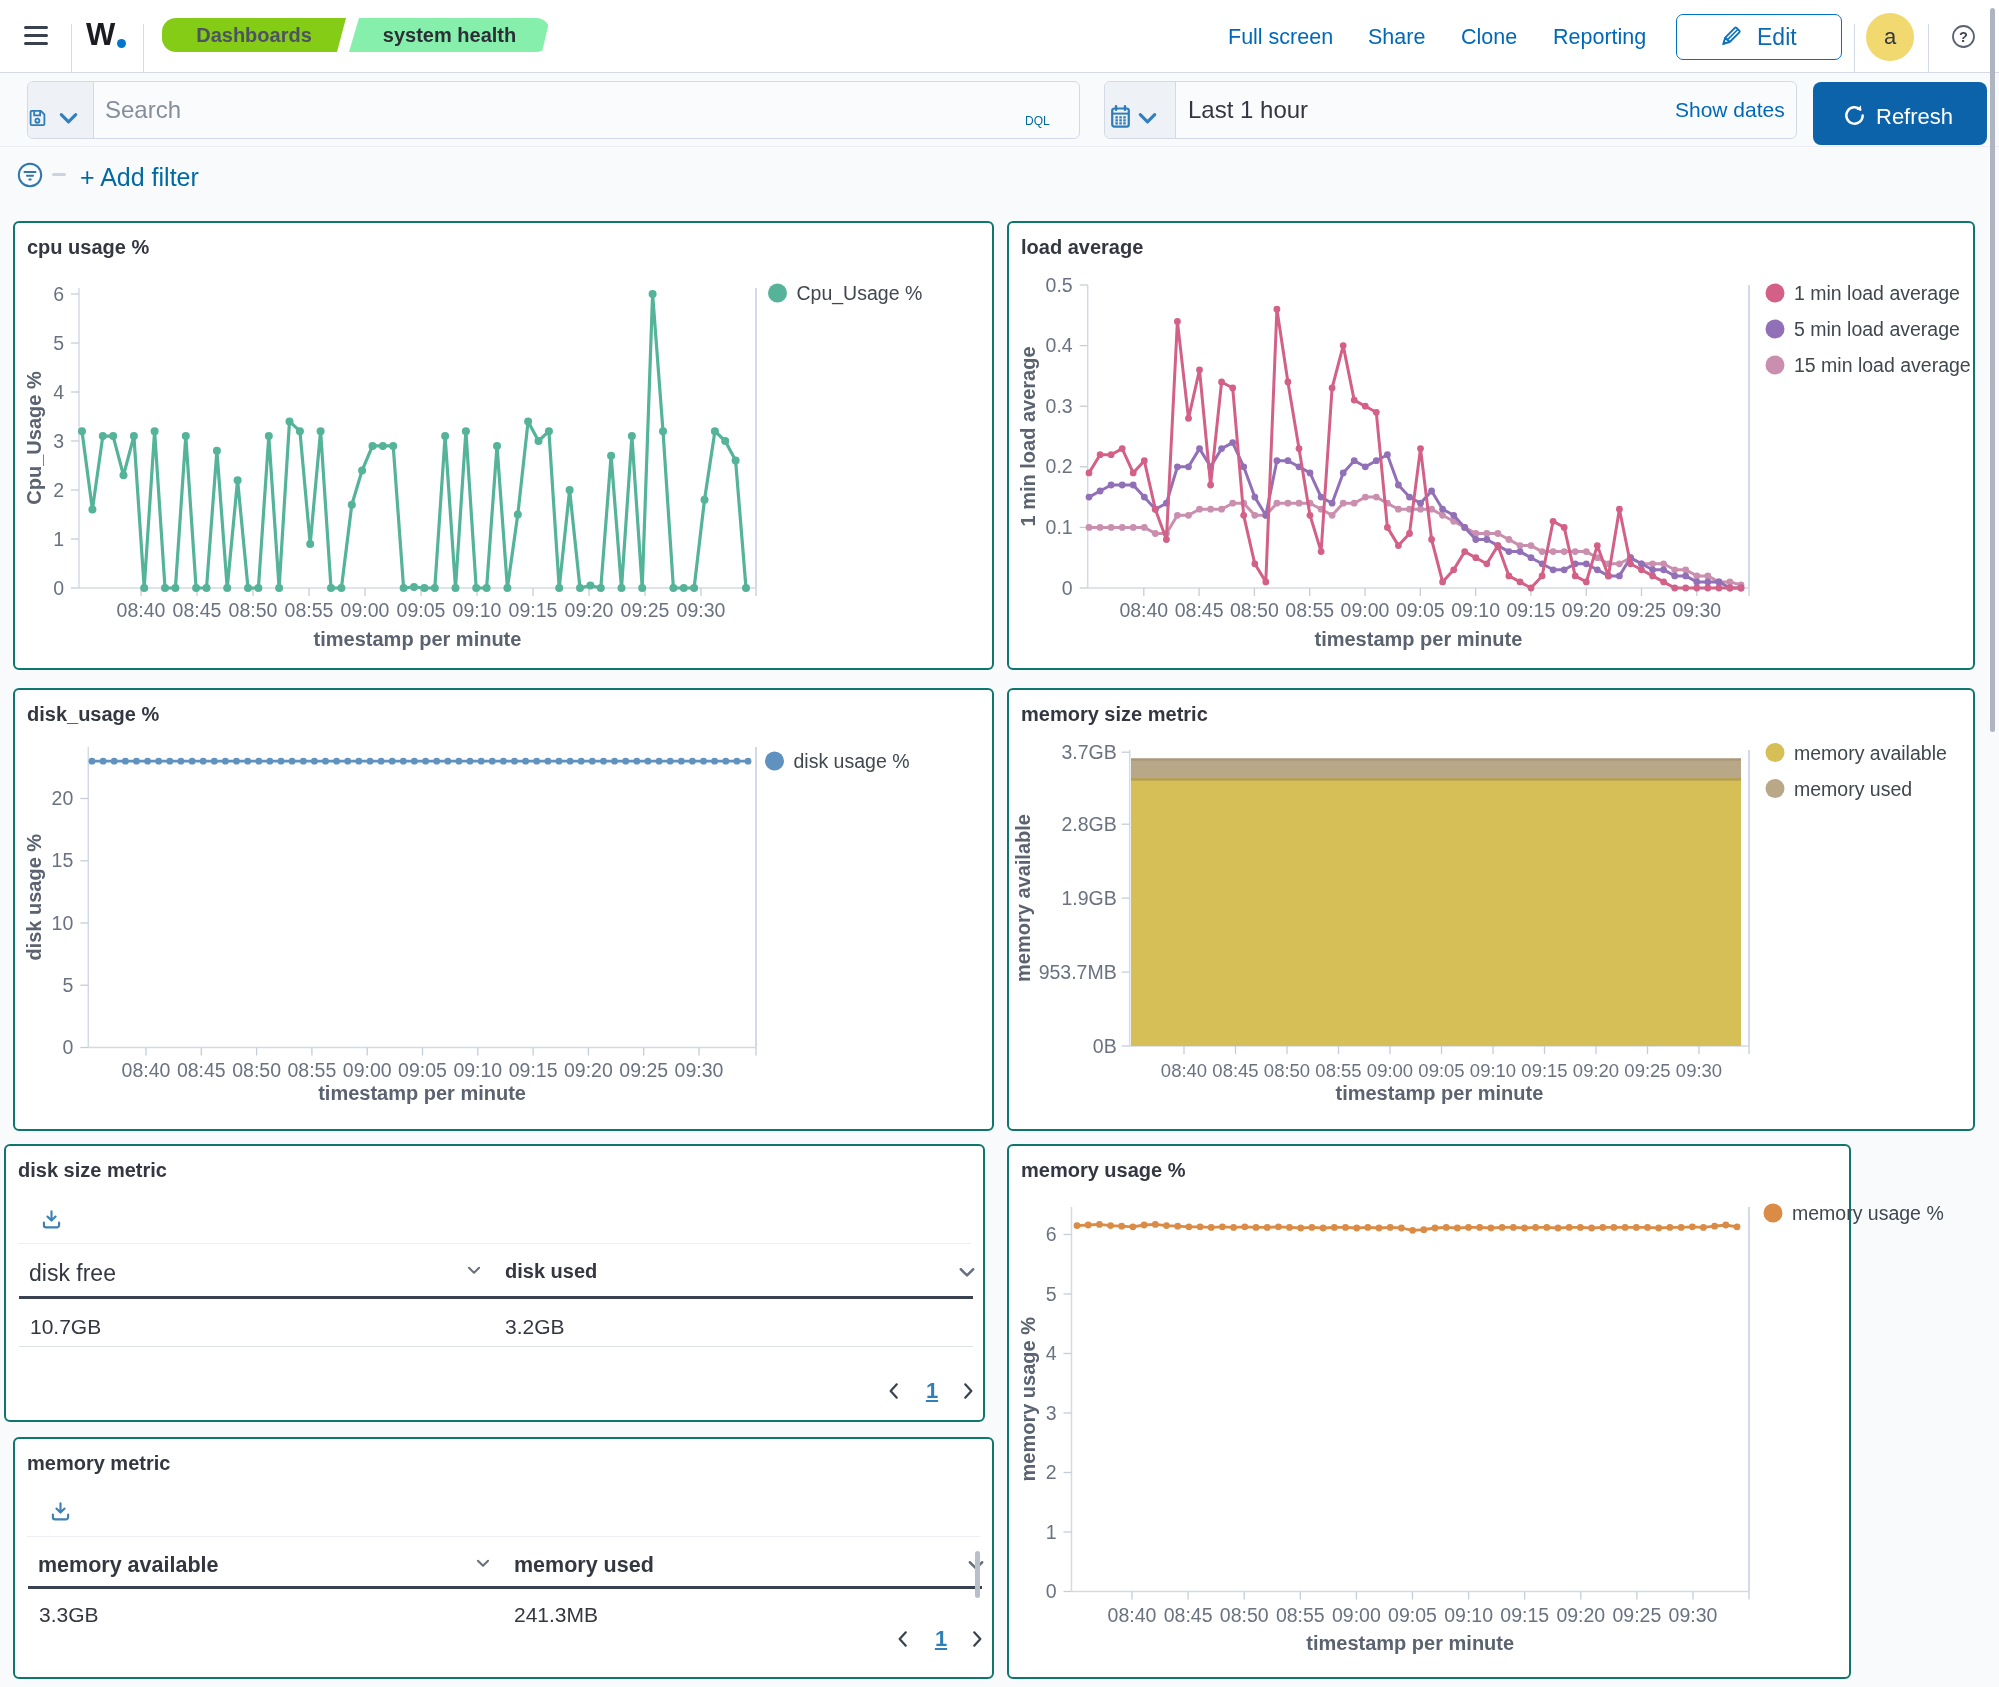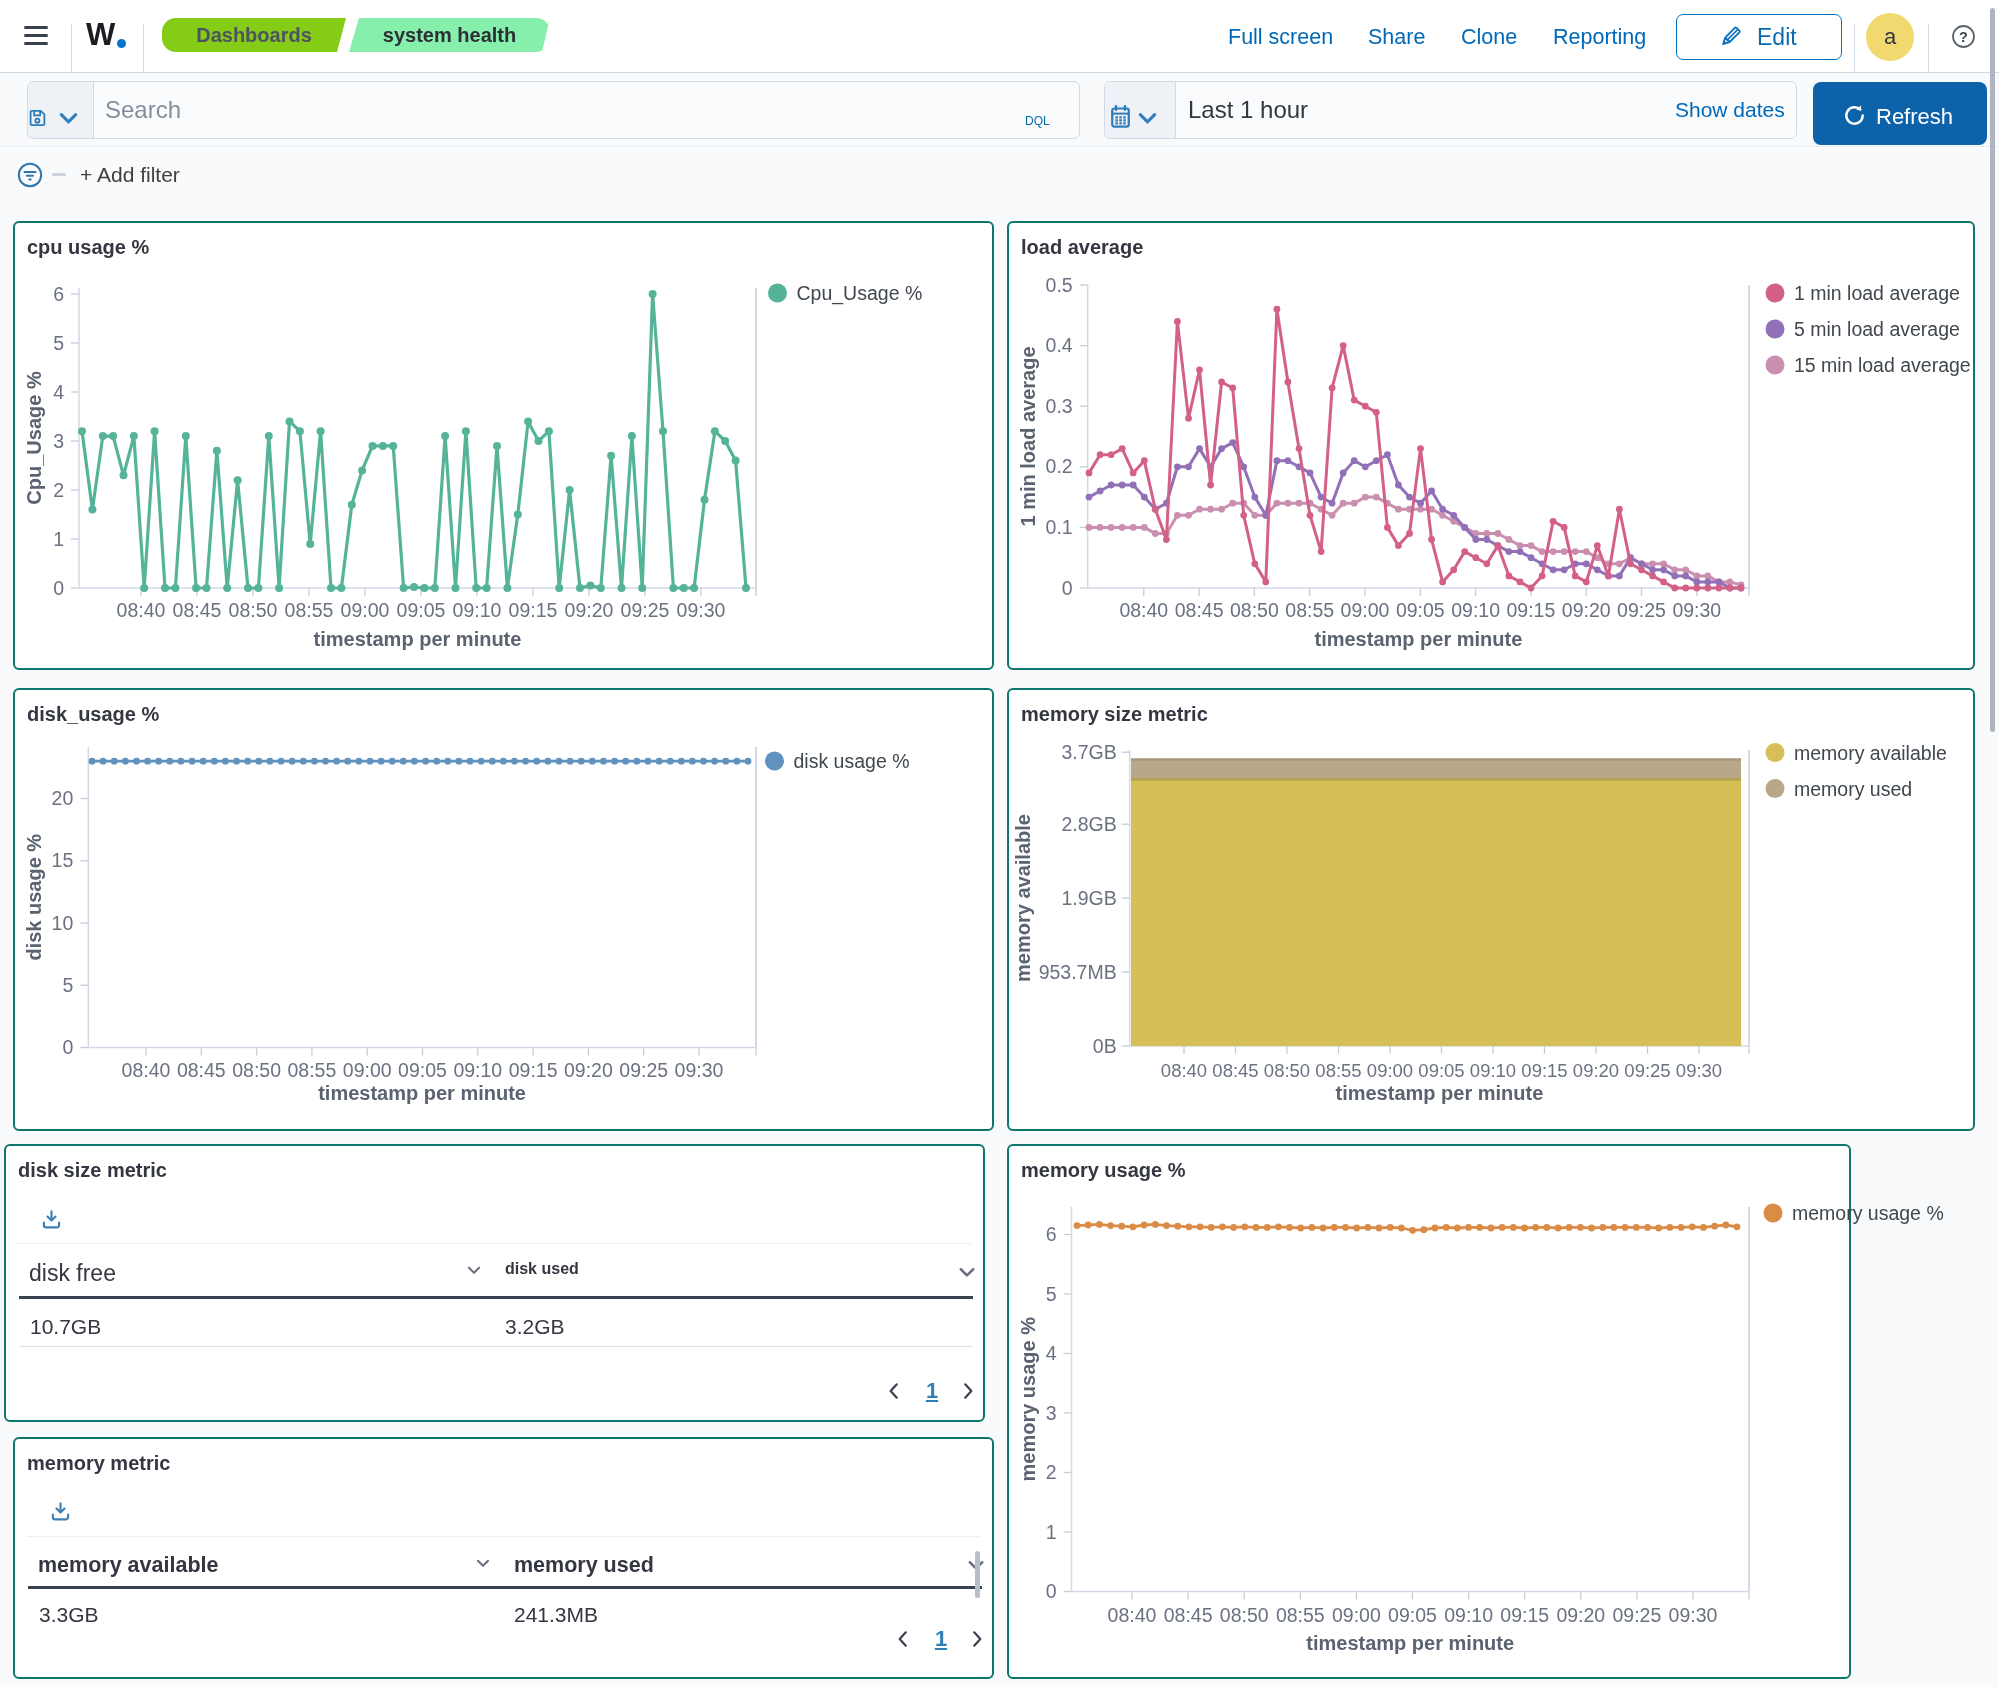--- a/index.html
+++ b/index.html
@@ -77,21 +77,21 @@
 <path d="M12.55 0.9 v3.3 h-3.3 z" fill="#fff"></path>
   </svg>
 <div style="position:absolute;left:1876px;top:104px;font-size:22px;color:#fff">Refresh</div>
 
 <div style="position:absolute;left:0;top:146px;width:1999px;border-top:1px solid #eaedf3"></div>
 <svg style="position:absolute;left:17px;top:162px" width="26" height="26" viewBox="0 0 26 26">
 <circle cx="13" cy="13" r="11.2" fill="none" stroke="#3076ab" stroke-width="2"></circle>
 <path d="M7.5 10 h11 M10 13.8 h6 M12.3 17.6 h1.4" stroke="#3076ab" stroke-width="2" stroke-linecap="round"></path>
   </svg>
 <div style="position:absolute;left:52px;top:173px;width:14px;height:3px;background:#cdd3dd;border-radius:2px"></div>
-<div style="position:absolute;left:80px;top:163px;font-size:21px;color:#404040">+ Add filter</div>
+<div style="position:absolute;left:80px;top:163px;font-size:25px;color:#0369a1">+ Add filter</div>
 
 <div class="panel" style="left:13px;top:221px;width:981px;height:449px">
     <div class="ptitle">cpu usage %</div>
     <svg width="981" height="449" viewBox="0 0 981 449" style="position:absolute;left:0;top:0" font-family="Liberation Sans">
       <line x1="64" y1="65" x2="64" y2="365" stroke="#d3dae6" stroke-width="1.5"></line>
       <line x1="64" y1="365" x2="741" y2="365" stroke="#d3dae6" stroke-width="1.5"></line>
       <line x1="741" y1="65" x2="741" y2="365" stroke="#d3dae6" stroke-width="2"></line>
       <line x1="56" y1="365.0" x2="64" y2="365.0" stroke="#c6ccd8" stroke-width="1.3"></line>
       <text x="49.0" y="371.5" font-size="19.5" fill="#6a7180" text-anchor="end">0</text>
       <line x1="56" y1="316.0" x2="64" y2="316.0" stroke="#c6ccd8" stroke-width="1.3"></line>
@@ -596,21 +596,21 @@
     <div class="ptitle">disk size metric</div>
     <svg style="position:absolute;left:36px;top:64px" width="19" height="19" viewBox="0 0 16 16">
 <path d="M8 1.2 v7.2 M4.6 5.5 L8 8.9 11.4 5.5" fill="none" stroke="#3c80b5" stroke-width="1.8" stroke-linecap="round" stroke-linejoin="round"></path>
 <path d="M1.6 10.6 v2.2 a1.8 1.8 0 0 0 1.8 1.8 h9.2 a1.8 1.8 0 0 0 1.8 -1.8 v-2.2" fill="none" stroke="#3c80b5" stroke-width="1.8" stroke-linecap="round"></path>
 </svg>
     <div style="position:absolute;left:12px;right:12px;top:97px;border-top:1px solid #edeff5"></div>
     <div style="position:absolute;left:23px;top:114px;font-size:23px;font-weight:normal;color:#343741">disk free</div>
     <svg style="position:absolute;left:459px;top:115px" width="18" height="18" viewBox="0 0 16 16">
 <path d="M3.5 6 L8 10.5 12.5 6" fill="none" stroke="#69707d" stroke-width="1.8" stroke-linecap="round" stroke-linejoin="round"></path>
     </svg>
-    <div style="position:absolute;left:499px;top:114px;font-size:16px;font-weight:bold;color:#343741">disk used</div>
+    <div style="position:absolute;left:499px;top:114px;font-size:20px;font-weight:bold;color:#343741">disk used</div>
     <svg style="position:absolute;left:950px;top:115px" width="22" height="22" viewBox="0 0 16 16">
 <path d="M3.5 6 L8 10.5 12.5 6" fill="none" stroke="#69707d" stroke-width="1.8" stroke-linecap="round" stroke-linejoin="round"></path>
     </svg>
     <div style="position:absolute;left:13px;width:954px;top:149.5px;height:3px;background:#3a4150"></div>
     <div style="position:absolute;left:24px;top:169px;font-size:21px;color:#343741">10.7GB</div>
     <div style="position:absolute;left:499px;top:169px;font-size:21px;color:#343741">3.2GB</div>
     <div style="position:absolute;left:13px;width:954px;top:200px;border-top:1px solid #dde0e8"></div>
     <svg style="position:absolute;left:879px;top:235px" width="18" height="20" viewBox="0 0 16 18">
 <polyline points="10.5,3 5,9 10.5,15" fill="none" stroke="#3a4150" stroke-width="2" stroke-linecap="round" stroke-linejoin="round"></polyline>
     </svg>

